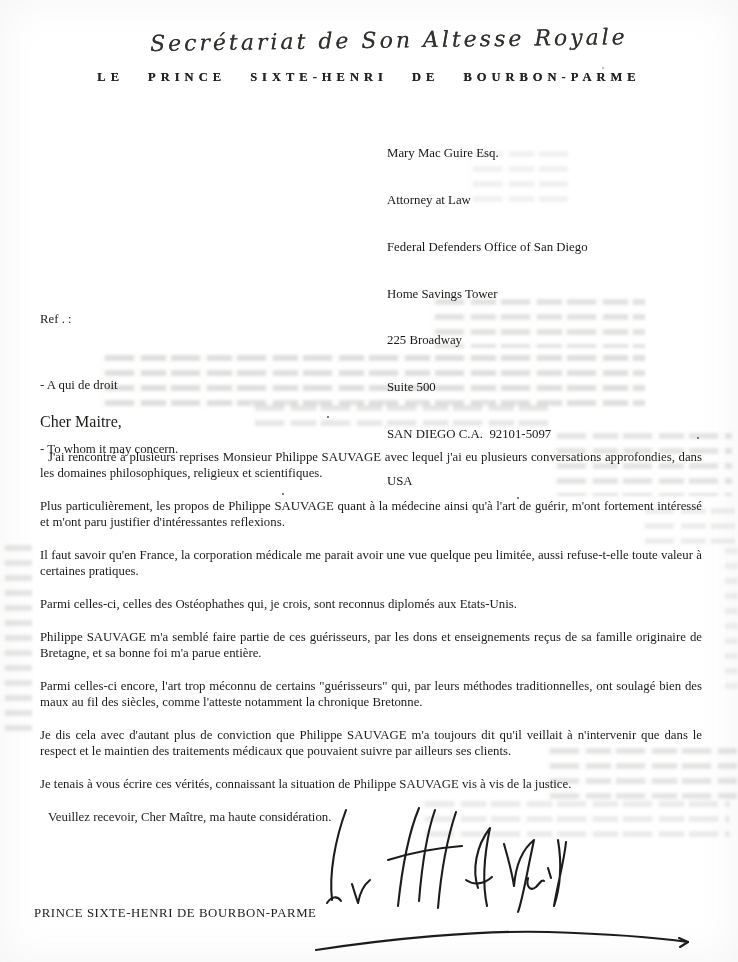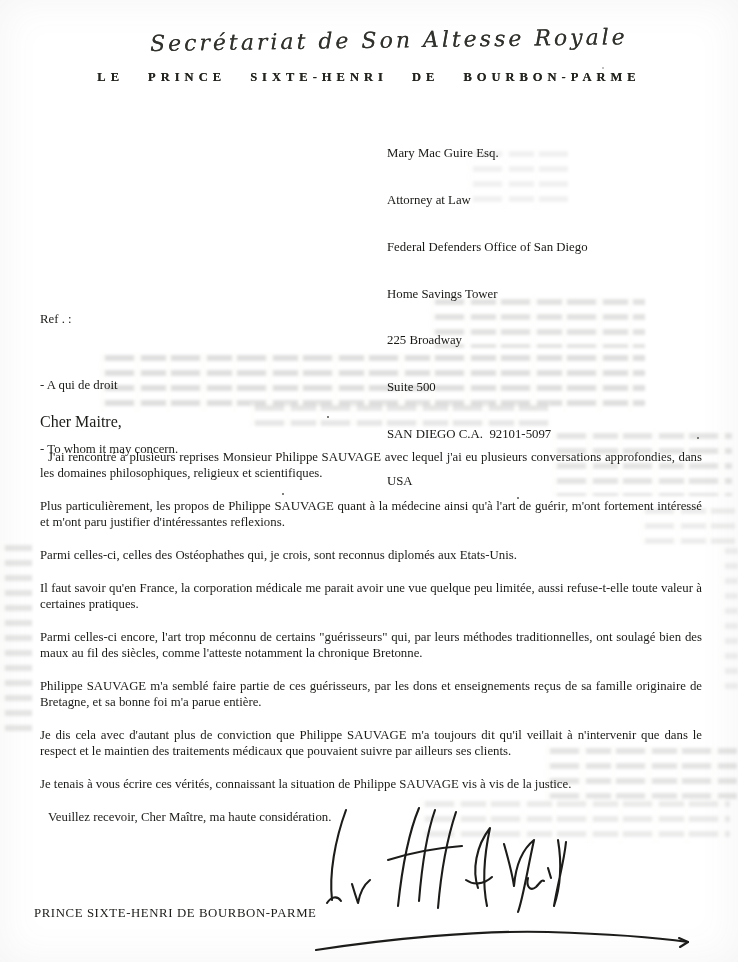--- a/index.html
+++ b/index.html
@@ -99,24 +99,24 @@
     <div>Ref . :</div>
     <div class="item-0">- A qui de droit</div>
     <div class="item-1">- To whom it may concern.</div>
   </div>
 
   <div class="salutation">Cher Maitre,</div>
 
   <div class="letter-body">
     <p class="indent">J'ai rencontré à plusieurs reprises Monsieur Philippe SAUVAGE avec lequel j'ai eu plusieurs conversations approfondies, dans les domaines philosophiques, religieux et scientifiques.</p>
     <p>Plus particulièrement, les propos de Philippe SAUVAGE quant à la médecine ainsi qu'à l'art de guérir, m'ont fortement intéressé et m'ont paru justifier d'intéressantes reflexions.</p>
+    <p>Il faut savoir qu'en France, la corporation médicale me parait avoir une vue quelque peu limitée, aussi refuse-t-elle toute valeur à certaines pratiques.</p>
     <p>Parmi celles-ci, celles des Ostéophathes qui, je crois, sont reconnus diplomés aux Etats-Unis.</p>
-    <p>Il faut savoir qu'en France, la corporation médicale me parait avoir une vue quelque peu limitée, aussi refuse-t-elle toute valeur à certaines pratiques.</p>
+    <p>Philippe SAUVAGE m'a semblé faire partie de ces guérisseurs, par les dons et enseignements reçus de sa famille originaire de Bretagne, et sa bonne foi m'a parue entière.</p>
     <p>Parmi celles-ci encore, l'art trop méconnu de certains "guérisseurs" qui, par leurs méthodes traditionnelles, ont soulagé bien des maux au fil des siècles, comme l'atteste notamment la chronique Bretonne.</p>
-    <p>Philippe SAUVAGE m'a semblé faire partie de ces guérisseurs, par les dons et enseignements reçus de sa famille originaire de Bretagne, et sa bonne foi m'a parue entière.</p>
     <p>Je dis cela avec d'autant plus de conviction que Philippe SAUVAGE m'a toujours dit qu'il veillait à n'intervenir que dans le respect et le maintien des traitements médicaux que pouvaient suivre par ailleurs ses clients.</p>
     <p>Je tenais à vous écrire ces vérités, connaissant la situation de Philippe SAUVAGE vis à vis de la justice.</p>
     <p class="indent">Veuillez recevoir, Cher Maître, ma haute considération.</p>
   </div>
 
   <svg class="sig-svg" width="250" height="108" viewBox="0 0 250 108" aria-hidden="true">
     <path d="M10,94 C7,68 13,34 24,4"></path>
     <path d="M5,97 C9,91 15,89 19,95"></path>
     <path d="M30,78 C33,88 35,94 36,97 M36,97 C38,86 43,78 48,74"></path>
     <path d="M76,100 C80,62 87,26 97,2"></path>

